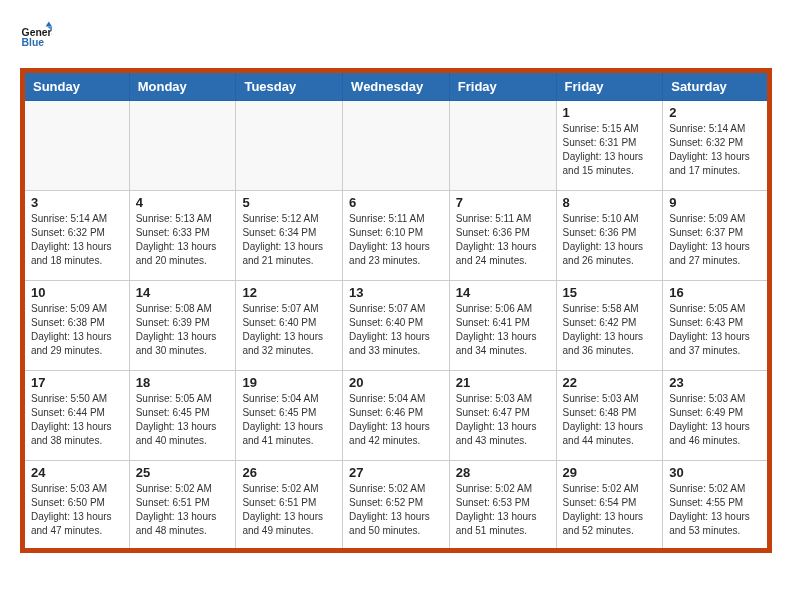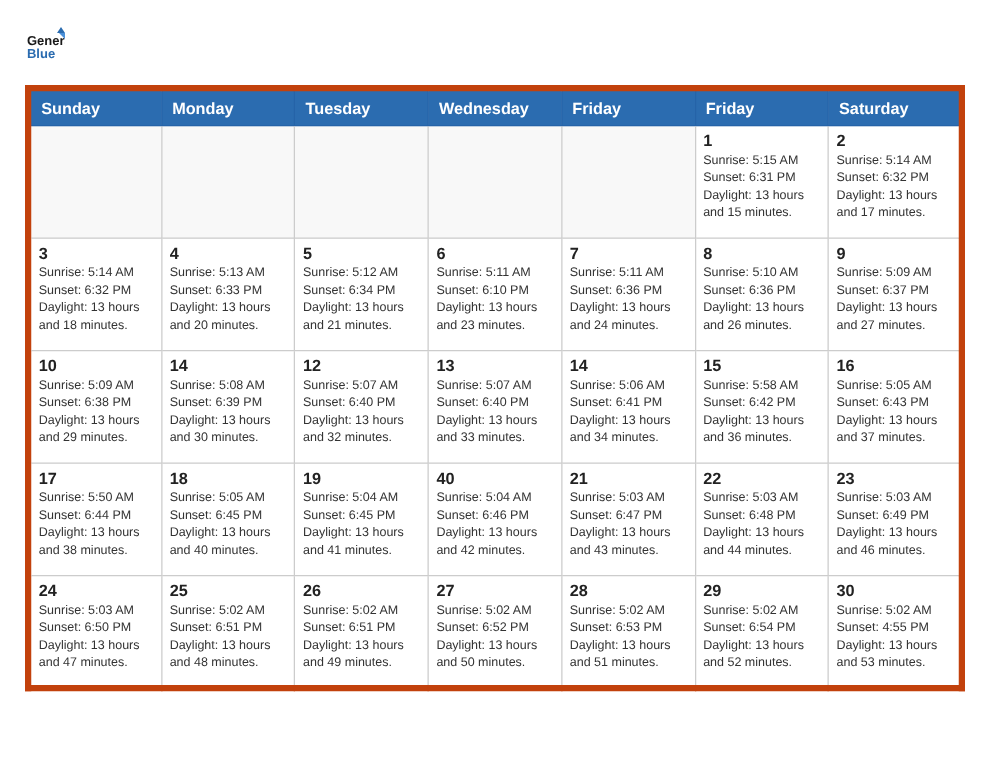--- a/index.html
+++ b/index.html
@@ -234,21 +234,21 @@
 Sunset: 6:45 PM
 Daylight: 13 hours and 40 minutes.</div>
         </td>
         <td>
           <span class="day-number">19</span>
           <div class="day-info">Sunrise: 5:04 AM
 Sunset: 6:45 PM
 Daylight: 13 hours and 41 minutes.</div>
         </td>
         <td>
-          <span class="day-number">40</span>
+          <span class="day-number">20</span>
           <div class="day-info">Sunrise: 5:04 AM
 Sunset: 6:46 PM
 Daylight: 13 hours and 42 minutes.</div>
         </td>
         <td>
           <span class="day-number">21</span>
           <div class="day-info">Sunrise: 5:03 AM
 Sunset: 6:47 PM
 Daylight: 13 hours and 43 minutes.</div>
         </td>

